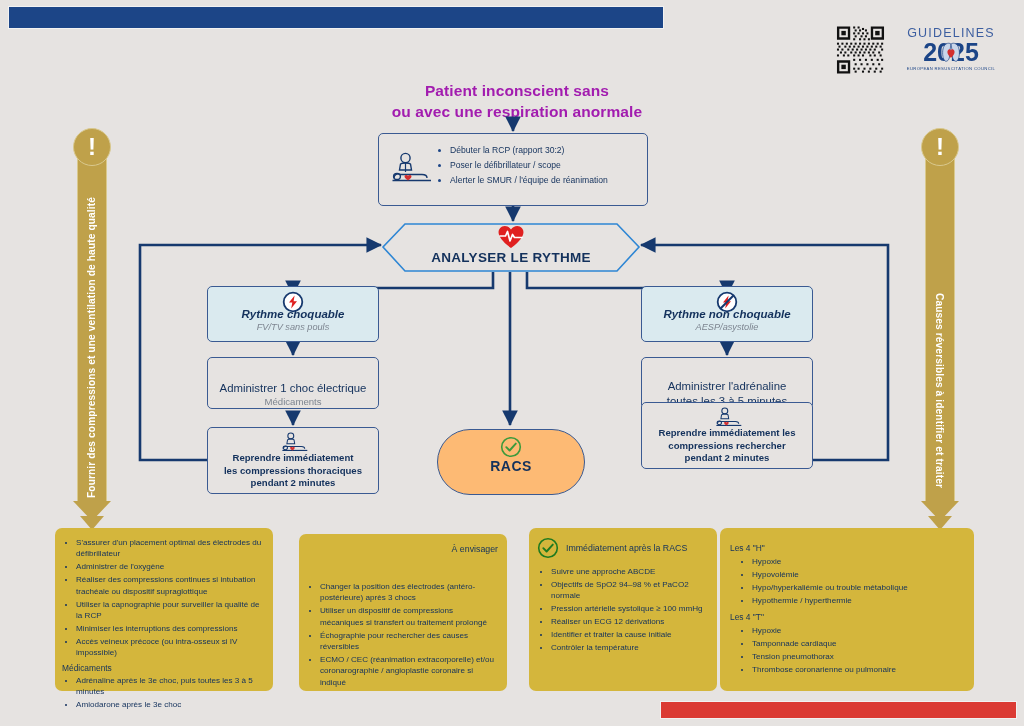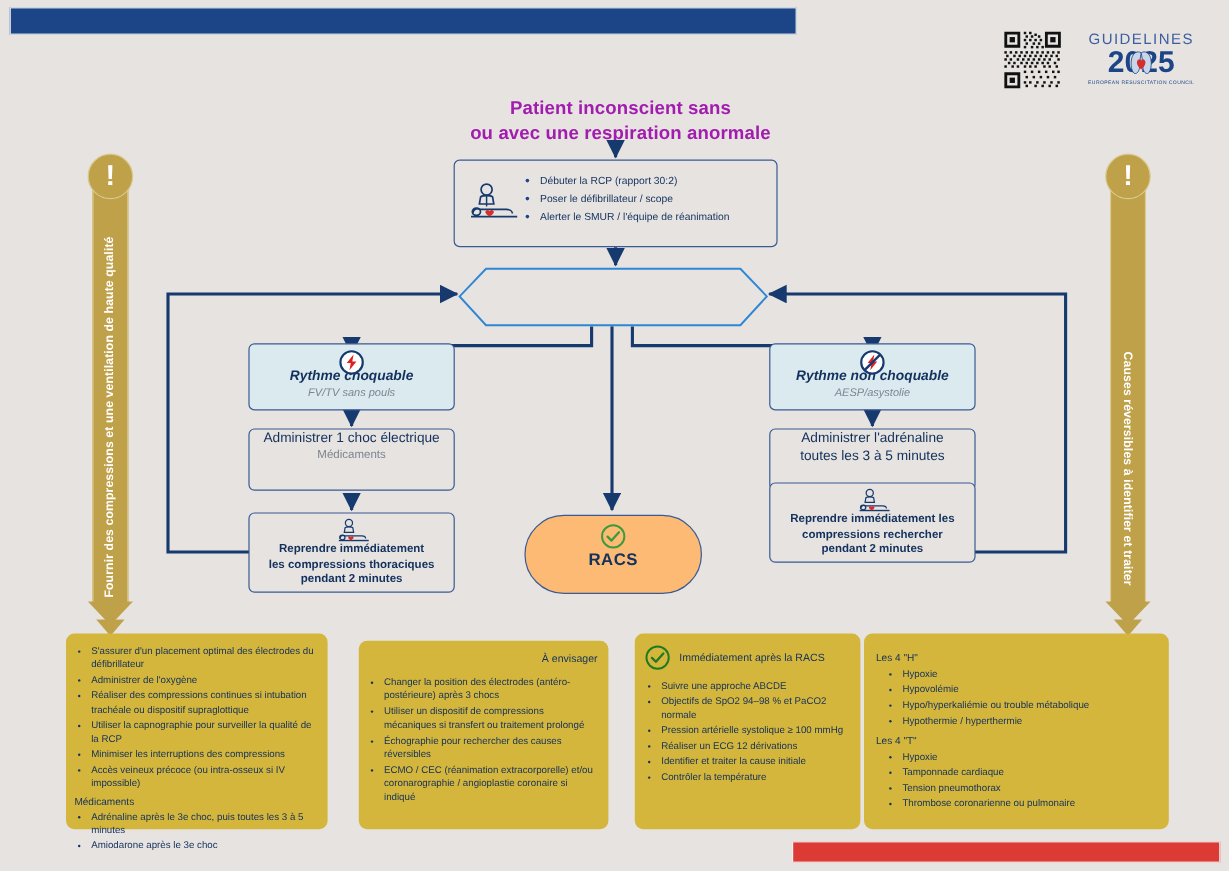--- a/index.html
+++ b/index.html
@@ -122,21 +122,21 @@
     font-size: 9.2px; color: #7d8590; line-height: 13px;
   }
   .rhythm-icon {
     position: absolute; left: 50%; top: 4px;
     margin-left: -11px; width: 22px; height: 22px;
   }
 
   .action-box {
     width: 172px; height: 52px;
     display: flex; flex-direction: column;
-    align-items: center; justify-content: flex-start;
+    align-items: center; justify-content: flex-end;
     text-align: center;
   }
   .action-box .main {
     font-size: 11.4px; font-weight: 400; color: #13315c;
     line-height: 14.5px;
   }
   .action-box .sub {
     font-size: 9.6px; color: #7d8590; line-height: 13px;
   }
 
@@ -409,20 +409,29 @@
         <path d="M17 23.8 C15.6 22.3 13.5 23 13.5 24.6 C13.5 26.2 16 27.8 17 28.4 C18 27.8 20.5 26.2 20.5 24.6 C20.5 23 18.4 22.3 17 23.8 Z" fill="#d32f2f"></path>
       </svg>
     </span>
     <ul>
       <li>Débuter la RCP (rapport 30:2)</li>
       <li>Poser le défibrillateur / scope</li>
       <li>Alerter le SMUR / l'équipe de réanimation</li>
     </ul>
   </div>
 
+  <div class="hex-wrap">
+    <span class="hex-heart">
+      <svg width="32" height="26" viewBox="0 0 32 26">
+        <path d="M16 25 C4 16 1.5 9.5 5 5.2 C8 1.5 13.5 2.5 16 6.4 C18.5 2.5 24 1.5 27 5.2 C30.5 9.5 28 16 16 25 Z" fill="#e02020"></path>
+        <path d="M5 13 L10.5 13 L12.5 8.5 L15 18 L17.5 11.5 L19.5 14.5 L27 14.5" fill="none" stroke="#ffffff" stroke-width="1.7" stroke-linejoin="round" stroke-linecap="round"></path>
+      </svg>
+    </span>
+    <div class="hex-label">ANALYSER LE RYTHME</div>
+  </div>
 
   <div class="box shade rhythm-box" style="left:207px;top:286px">
     <span class="rhythm-icon">
       <svg width="22" height="22" viewBox="0 0 22 22">
         <circle cx="11" cy="11" r="9.3" fill="#ffffff" stroke="#16396e" stroke-width="1.8"></circle>
         <path d="M12.6 4.5 L7 11.6 L10.3 11.6 L9.2 17.5 L15 10.3 L11.6 10.3 Z" fill="#e02020"></path>
       </svg>
     </span>
     <div class="main">Rythme choquable</div>
     <div class="sub">FV/TV sans pouls</div>
@@ -520,21 +529,21 @@
     </ul>
     <div class="grouphd">Médicaments</div>
     <ul>
       <li>Adrénaline après le 3e choc, puis toutes les 3 à 5 minutes</li>
       <li>Amiodarone après le 3e choc</li>
     </ul>
   </div>
 
   <div class="panel" style="left:299px;top:534px;width:208px;height:157px;padding:9px 9px 8px 7px">
     <div class="hd center">À envisager</div>
-    <ul style="margin-top:8px">
+    <ul style="margin-top:26px">
       <li>Changer la position des électrodes (antéro-postérieure) après 3 chocs</li>
       <li>Utiliser un dispositif de compressions mécaniques si transfert ou traitement prolongé</li>
       <li>Échographie pour rechercher des causes réversibles</li>
       <li>ECMO / CEC (réanimation extracorporelle) et/ou coronarographie / angioplastie coronaire si indiqué</li>
     </ul>
   </div>
 
   <div class="panel" style="left:529px;top:528px;width:188px;height:163px;padding:9px 9px 8px 8px">
     <div class="panel-head-row">
       <span>

